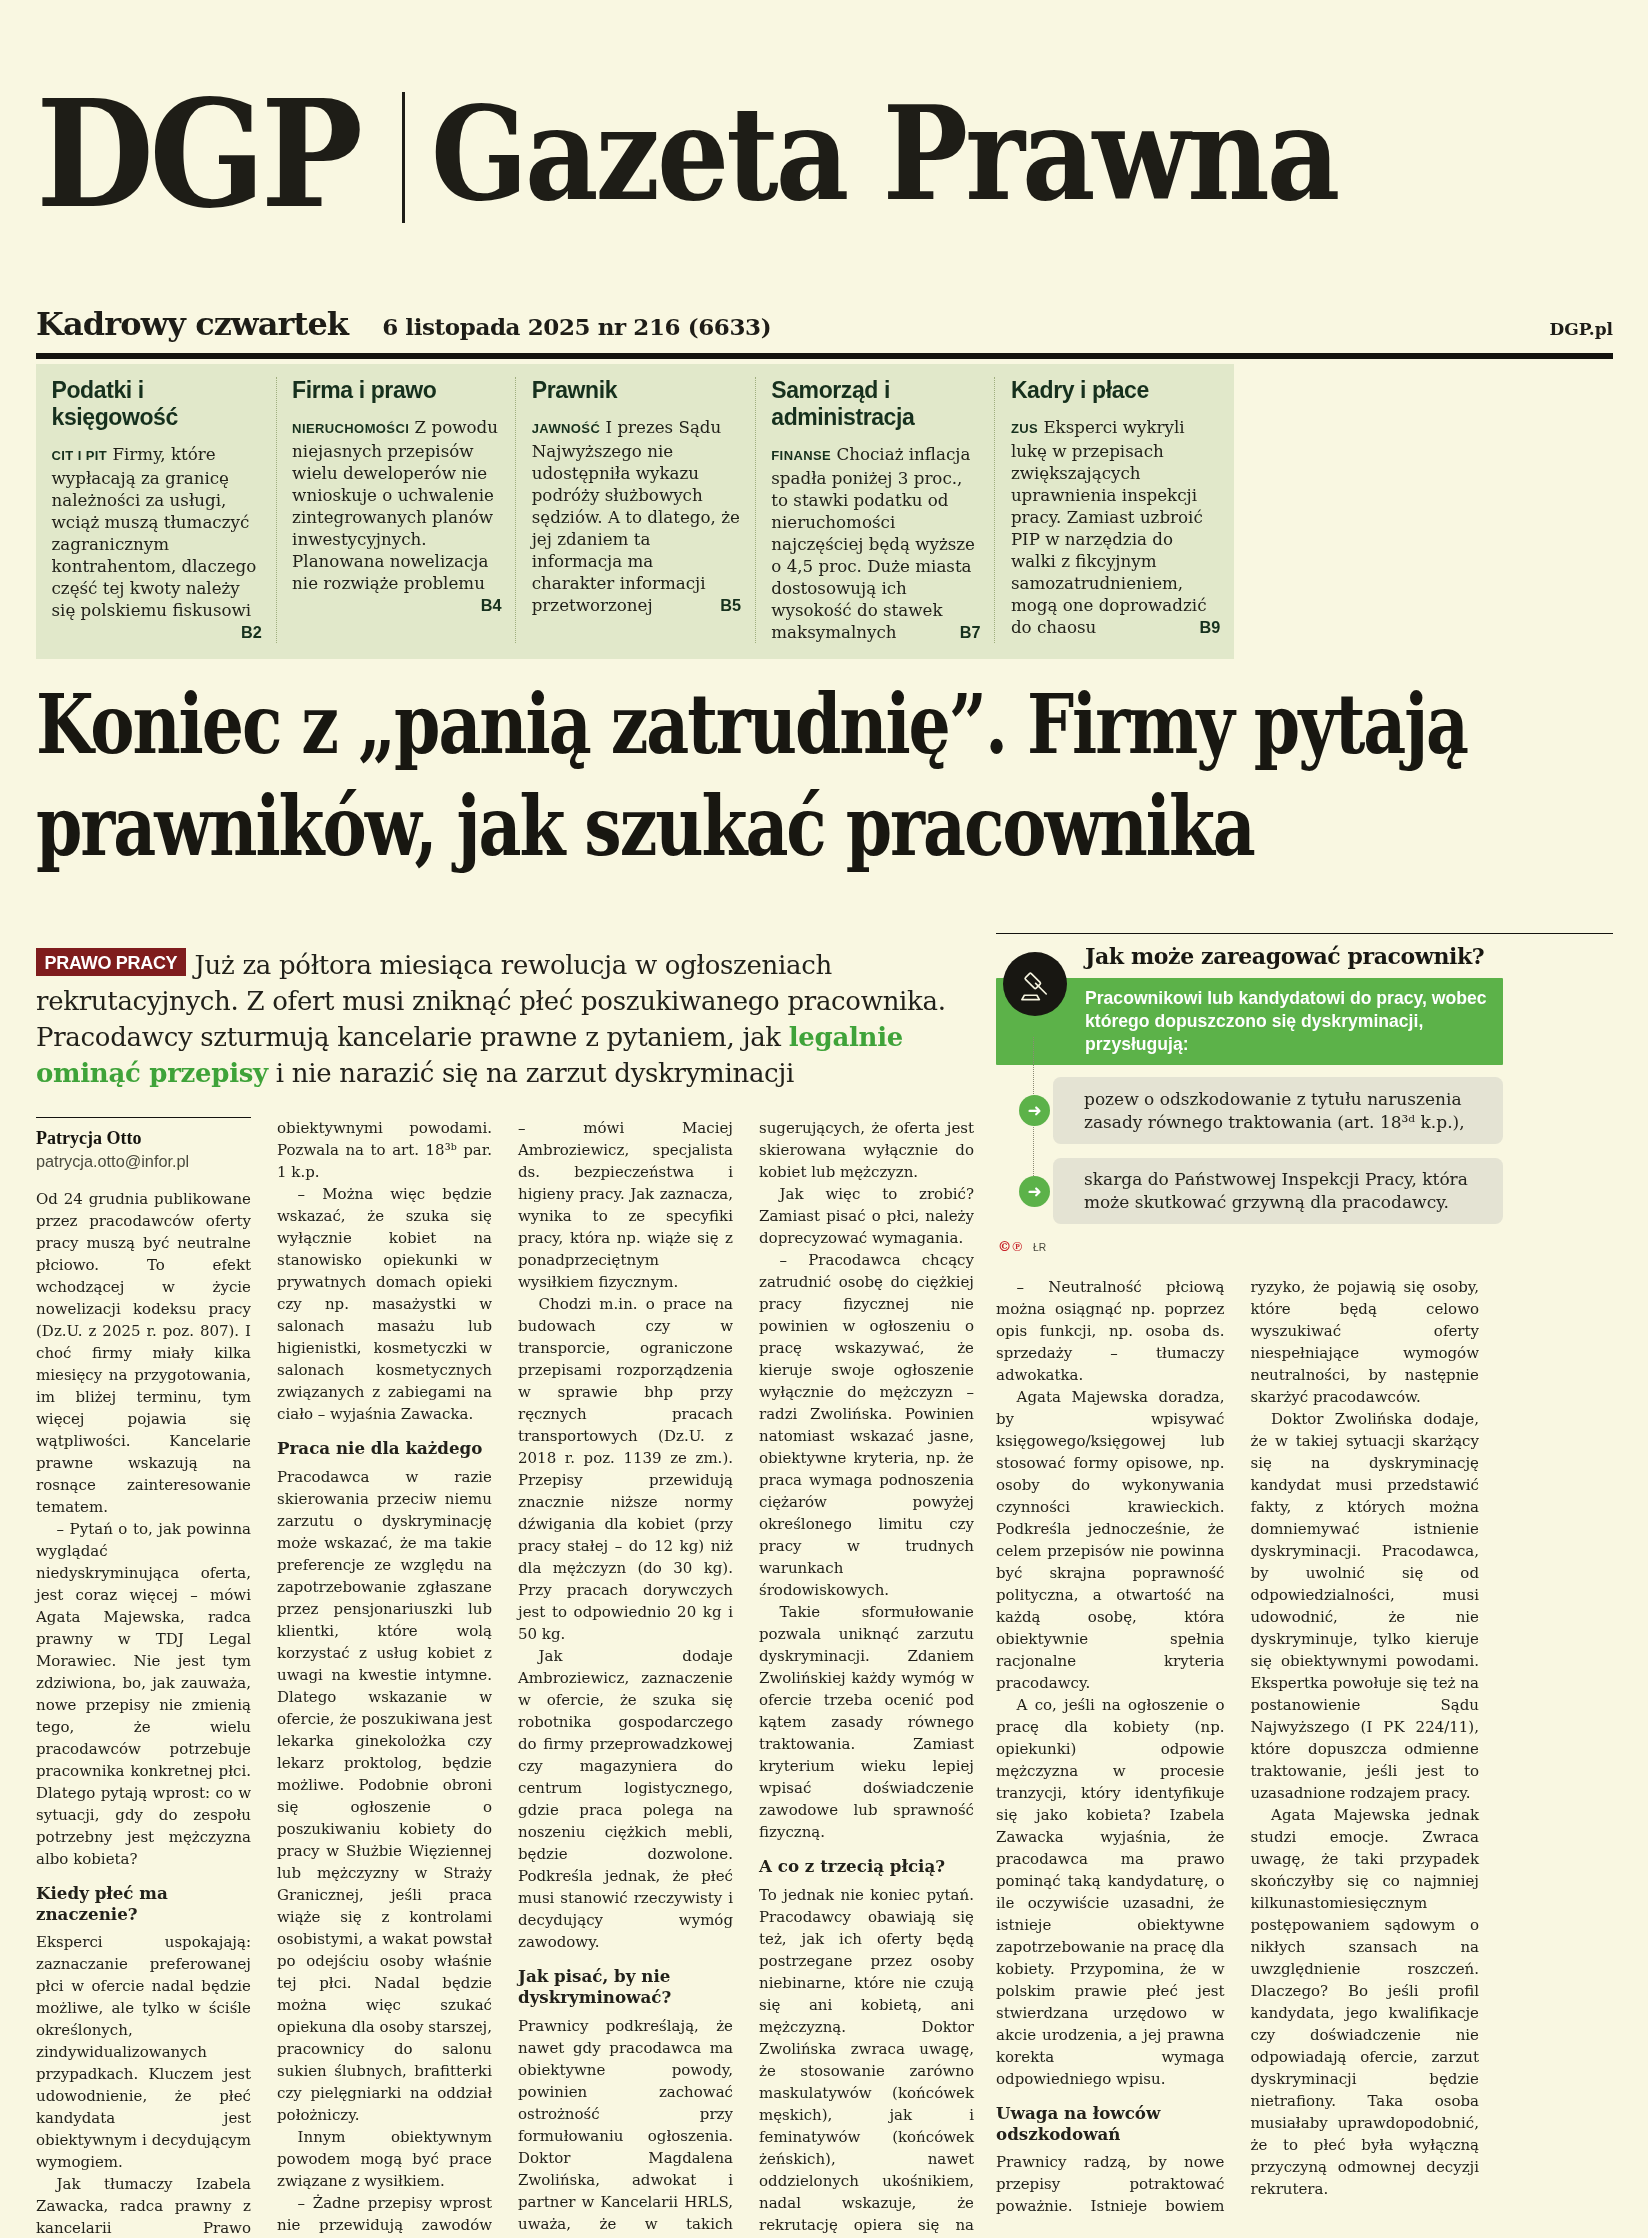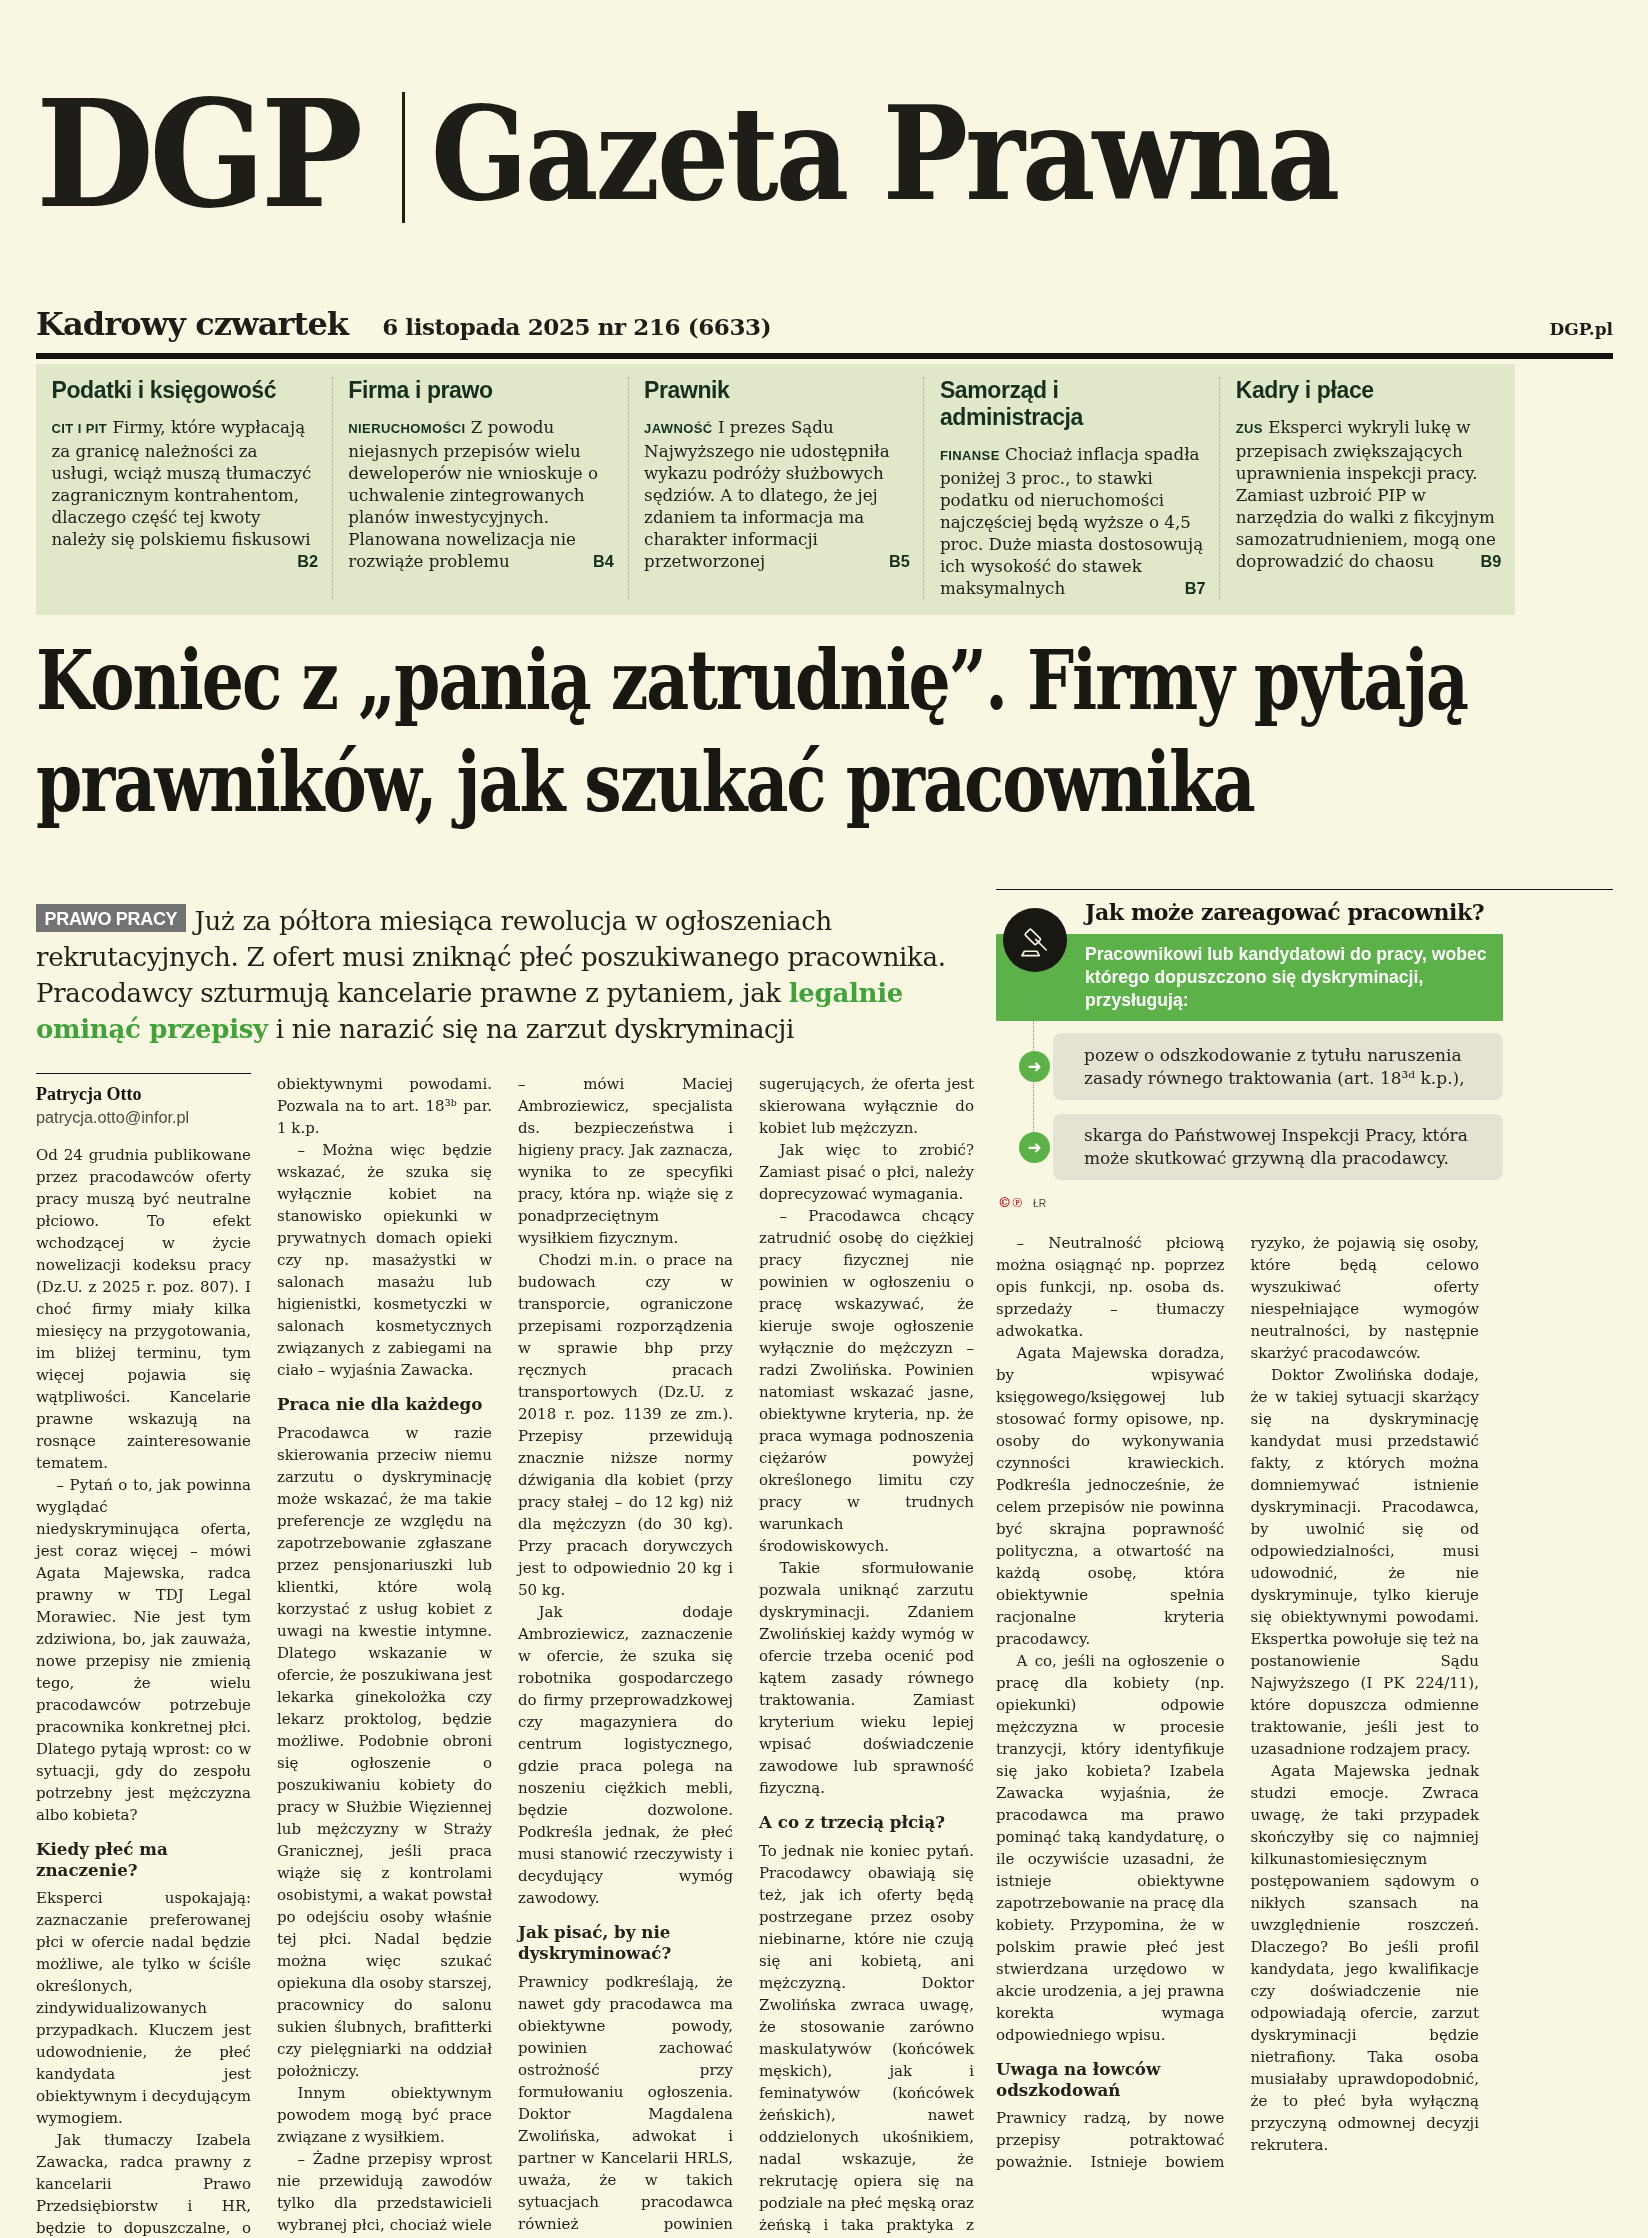--- a/index.html
+++ b/index.html
@@ -17,41 +17,41 @@
   .paper-name{font-size:129px;font-weight:700;letter-spacing:-3.4px;line-height:1;transform:scaleX(.88);transform-origin:0 60%;}
 
   
   .dateline{margin-top:55px;display:flex;align-items:baseline;}
   .edition{font-size:32px;font-weight:700;letter-spacing:-0.9px;}
   .issue{font-size:23px;margin-left:34px;font-weight:700;letter-spacing:-0.4px;}
   .site{margin-left:auto;font-size:17px;font-weight:700;}
   .rule-heavy{height:6px;background:#14130f;margin-top:10.3px;}
 
   
-  .teasers{background:#e1e8ca;width:1479px;margin-top:4.3px;display:flex;padding:13.7px 0 15.5px 0;}
+  .teasers{background:#e1e8ca;width:1198px;margin-top:4.3px;display:flex;padding:13.7px 0 15.5px 0;}
   .teaser{width:20%;padding:0 13.7px 0 15.5px;box-sizing:border-box;}
   .teaser + .teaser{border-left:1.7px dotted #9fae7e;}
   .teaser h3{margin:0 0 12px 0;font-family:"Liberation Sans", sans-serif;font-size:23px;letter-spacing:-0.4px;color:#16301d;}
   .teaser p{margin:0;font-size:16.7px;line-height:22px;color:#22211a;}
   .kicker{font-family:"Liberation Sans", sans-serif;font-weight:700;font-size:13px;letter-spacing:0.4px;color:#16301d;}
   .pageref{float:right;font-family:"Liberation Sans", sans-serif;font-weight:700;font-size:16.3px;color:#16301d;margin-left:6.9px;}
 
   
   .headline{margin-top:24px;line-height:83px;overflow:hidden;}
   .headline span{display:inline-block;white-space:nowrap;transform:scaleX(.80);transform-origin:0 60%;
     font-size:83px;font-weight:700;letter-spacing:-2.6px;color:#181711;}
 
   
   .main{display:flex;margin-top:34px;align-items:flex-start;}
   .main-left{width:938px;flex:none;}
   .main-right{flex:1;margin-left:22px;min-width:0;}
 
   
   .lead{font-size:26px;line-height:36px;color:#22211a;letter-spacing:-0.3px;}
-  .badge{display:inline-block;background:#737373;color:#ffffff;font-family:"Liberation Sans", sans-serif;
+  .badge{display:inline-block;background:#7f1d1d;color:#ffffff;font-family:"Liberation Sans", sans-serif;
     font-weight:700;font-size:18px;line-height:18px;padding:5.2px 8.6px 4.3px 8.6px;margin-right:8.6px;vertical-align:5.2px;}
   .green-strong{color:#3fa339;font-weight:700;}
 
   
   .cols-left{margin-top:22px;column-count:4;column-gap:26px;}
   .cols-right{margin-top:20.6px;column-count:2;column-gap:26px;width:483px;}
   .body-copy p{margin:0;font-size:15px;line-height:22px;text-align:justify;color:#22211a;}
   .body-copy p.ind{text-indent:20.6px;}
   .body-copy .subhead{font-weight:700;font-size:16.7px;line-height:20.6px;margin:13.7px 0 6.9px 0;break-after:avoid;text-align:left;}
   .byline{border-top:1.7px solid #14130f;padding-top:10.3px;margin-bottom:17px;break-inside:avoid;}

